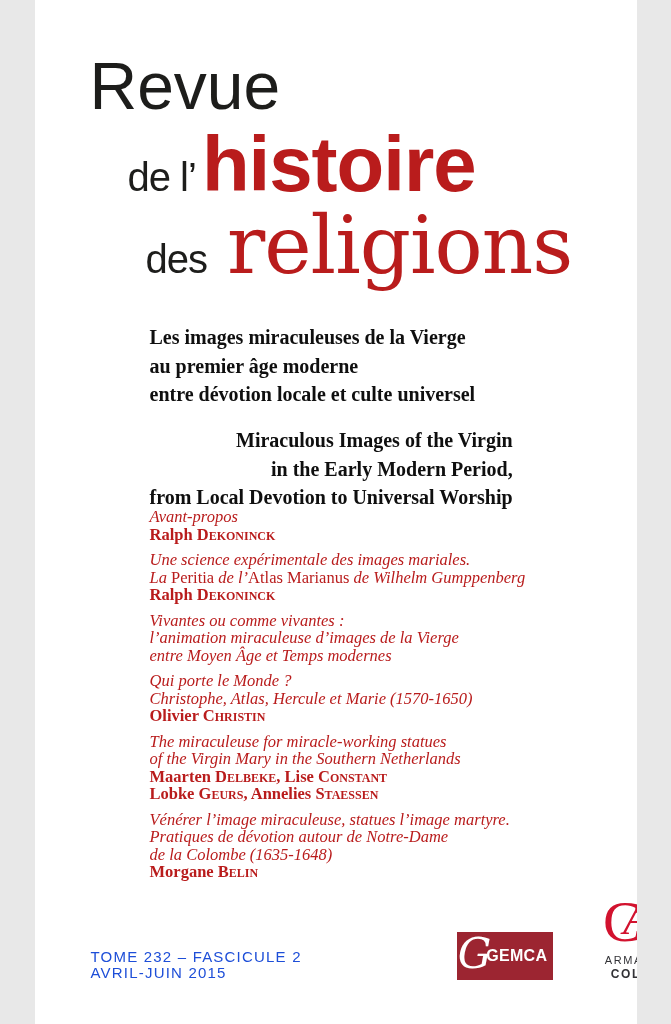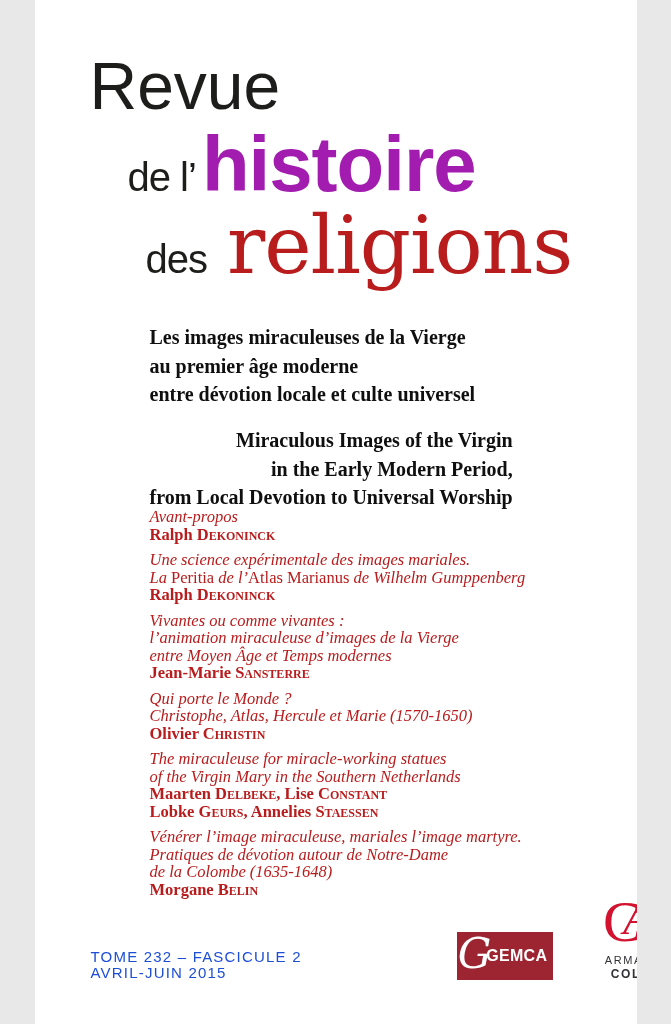--- a/index.html
+++ b/index.html
@@ -9,21 +9,21 @@
     color:#1d1d1b;
   }
 
   
   .masthead-row{position:absolute;display:flex;align-items:baseline;line-height:1;white-space:nowrap;}
   .m-row1{left:55px;top:53px;}
   .m-row2{left:93px;top:125px;gap:6px;}
   .m-row3{left:111px;top:206px;gap:20px;}
   .m-big1{font-size:66px;font-weight:400;letter-spacing:0px;color:#1d1d1b;}
   .m-small{font-size:40px;font-weight:400;color:#1d1d1b;letter-spacing:-1px;}
-  .m-big2{font-size:78px;font-weight:700;color:#a21caf;letter-spacing:-1px;text-align:right;}
+  .m-big2{font-size:78px;font-weight:700;color:#b91c1c;letter-spacing:-1px;text-align:right;}
   .m-big3{font-size:80px;font-weight:400;color:#b91c1c;font-family:"DejaVu Serif",serif;letter-spacing:-1px;}
 
   
   .title-block{position:absolute;left:115px;font-family:"Liberation Serif",serif;
     font-weight:700;font-size:20px;line-height:28.5px;color:#0f0f0f;white-space:nowrap;}
   .title-fr{top:323px;}
   .title-en{top:426px;text-align:right;}
 
   
   .toc{position:absolute;left:115px;top:508px;font-family:"Liberation Serif",serif;
@@ -89,35 +89,34 @@
       </div>
       <div class="toc-entry">
         <div class="toc-line"><span class="seg-it">Une science expérimentale des images mariales.</span></div>
         <div class="toc-line"><span class="seg-it">La </span><span class="seg-rm">Peritia </span><span class="seg-it">de l’</span><span class="seg-rm">Atlas Marianus </span><span class="seg-it">de Wilhelm Gumppenberg</span></div>
         <div class="toc-line"><span class="seg-b">Ralph </span><span class="seg-b seg-bsc">Dekoninck</span></div>
       </div>
       <div class="toc-entry">
         <div class="toc-line"><span class="seg-it">Vivantes ou comme vivantes :</span></div>
         <div class="toc-line"><span class="seg-it">l’animation miraculeuse d’images de la Vierge</span></div>
         <div class="toc-line"><span class="seg-it">entre Moyen Âge et Temps modernes</span></div>
-        <div class="toc-line"><span class="seg-b">Jean-Marie </span><span class="seg-b seg-bsc">Sansterre</span></div>
       </div>
       <div class="toc-entry">
         <div class="toc-line"><span class="seg-it">Qui porte le Monde ?</span></div>
         <div class="toc-line"><span class="seg-it">Christophe, Atlas, Hercule et Marie (1570-1650)</span></div>
         <div class="toc-line"><span class="seg-b">Olivier </span><span class="seg-b seg-bsc">Christin</span></div>
       </div>
       <div class="toc-entry">
         <div class="toc-line"><span class="seg-it">The miraculeuse for miracle-working statues</span></div>
         <div class="toc-line"><span class="seg-it">of the Virgin Mary in the Southern Netherlands</span></div>
         <div class="toc-line"><span class="seg-b">Maarten </span><span class="seg-b seg-bsc">Delbeke</span><span class="seg-b">, Lise </span><span class="seg-b seg-bsc">Constant</span></div>
         <div class="toc-line"><span class="seg-b">Lobke </span><span class="seg-b seg-bsc">Geurs</span><span class="seg-b">, Annelies </span><span class="seg-b seg-bsc">Staessen</span></div>
       </div>
       <div class="toc-entry">
-        <div class="toc-line"><span class="seg-it">Vénérer l’image miraculeuse, mariales l’image martyre.</span></div>
+        <div class="toc-line"><span class="seg-it">Vénérer l’image miraculeuse, statues l’image martyre.</span></div>
         <div class="toc-line"><span class="seg-it">Pratiques de dévotion autour de Notre-Dame</span></div>
         <div class="toc-line"><span class="seg-it">de la Colombe (1635-1648)</span></div>
         <div class="toc-line"><span class="seg-b">Morgane </span><span class="seg-b seg-bsc">Belin</span></div>
       </div>
     </div>
 
   <div class="issue-info">
     <div>TOME 232 – FASCICULE 2</div>
     <div>AVRIL-JUIN 2015</div>
   </div>

